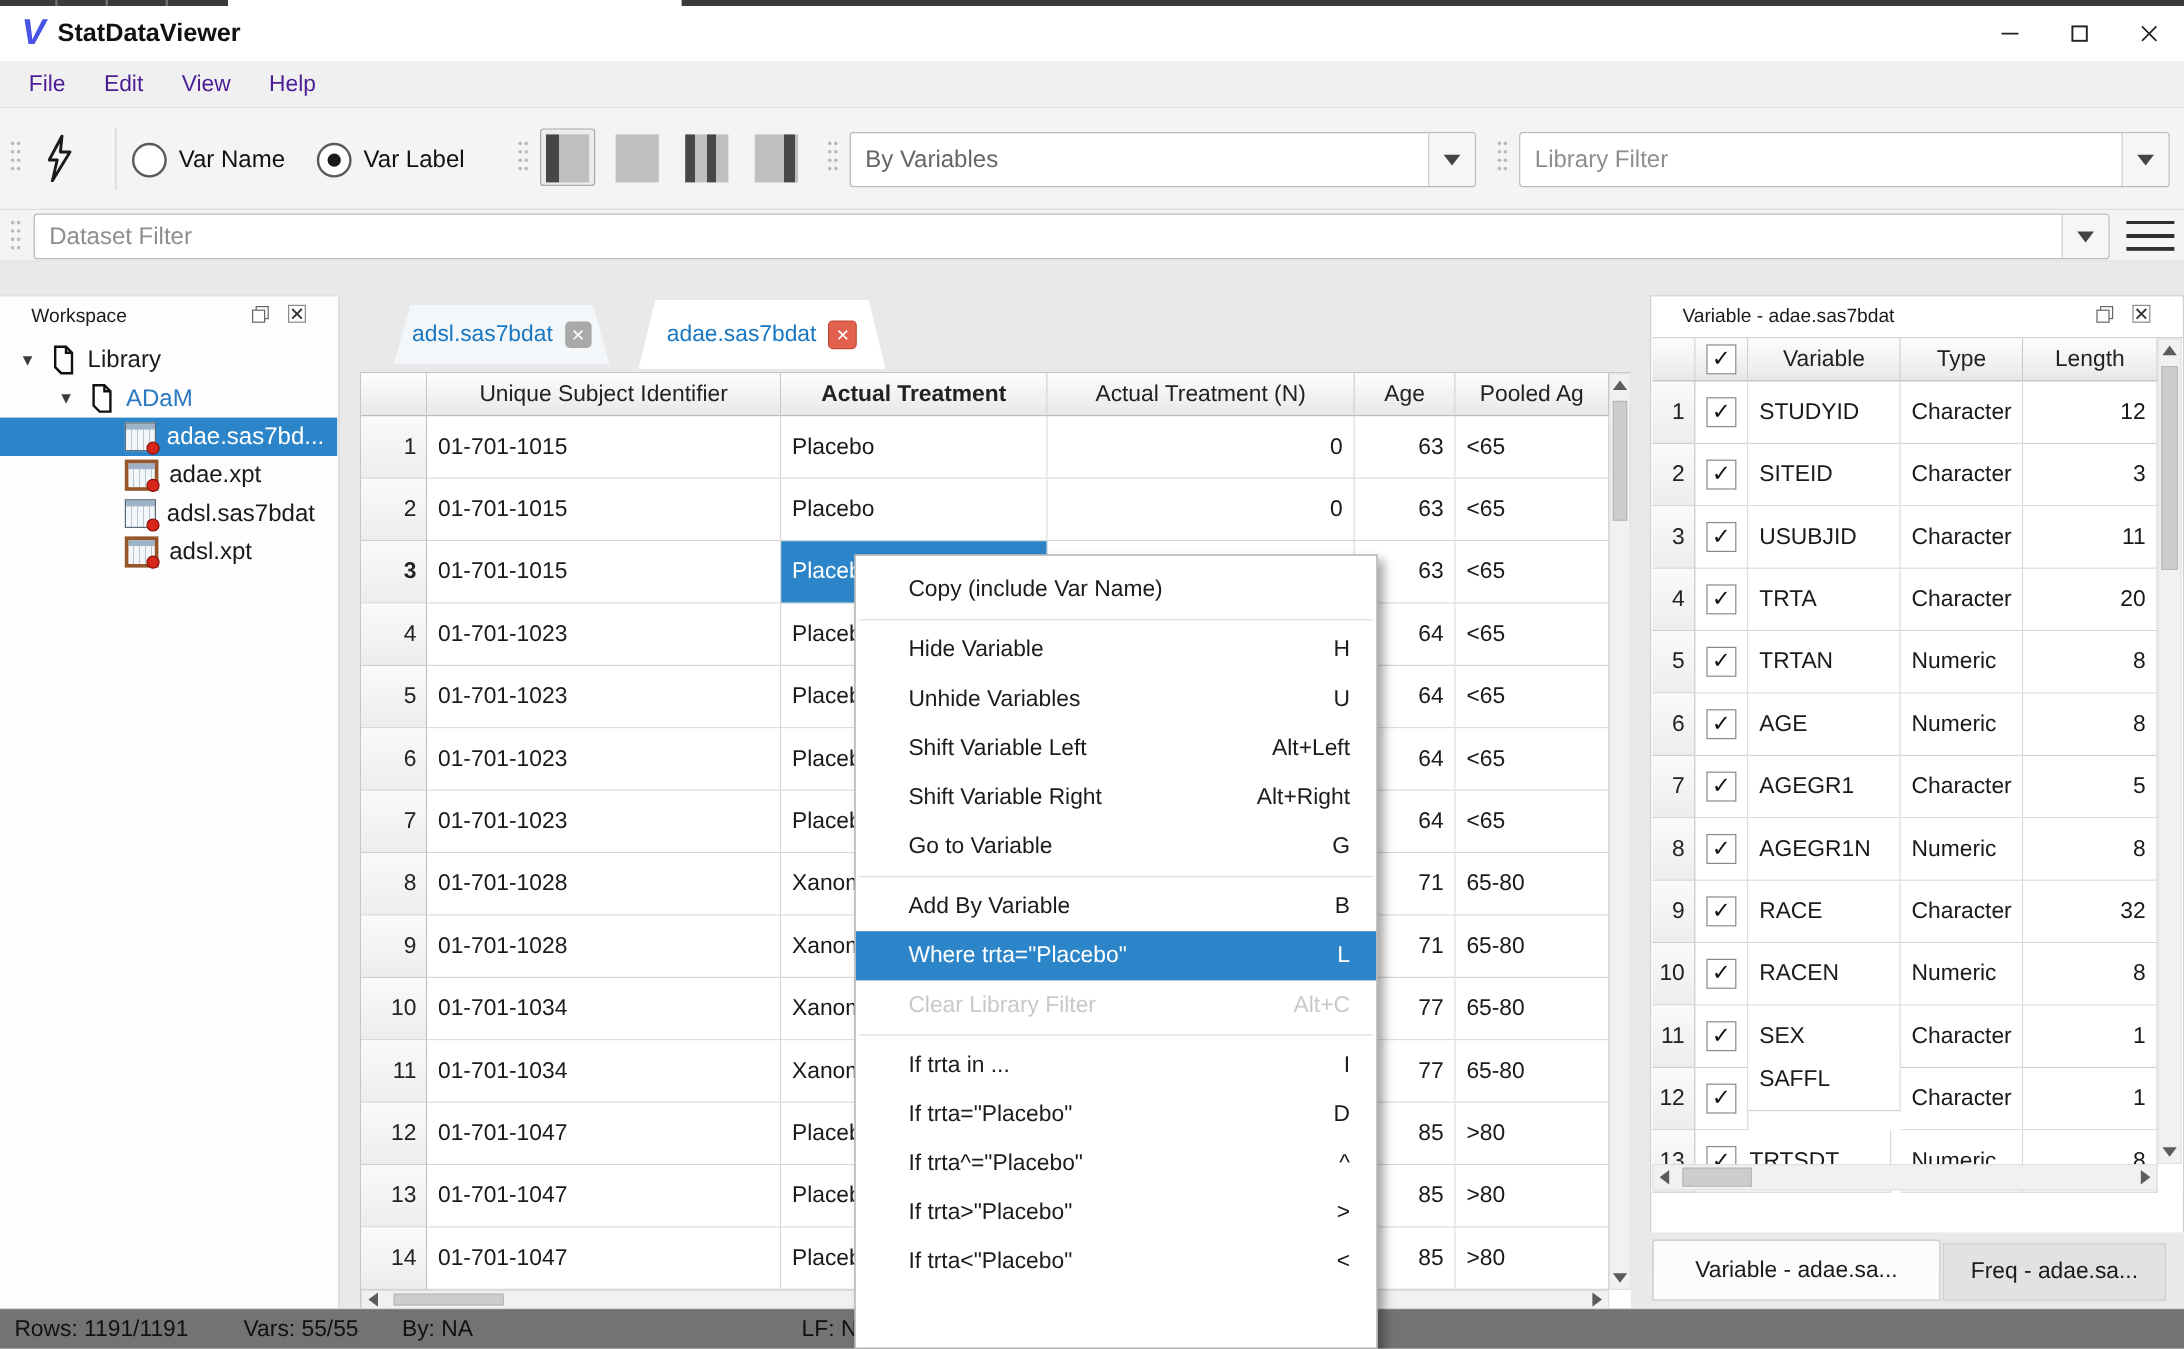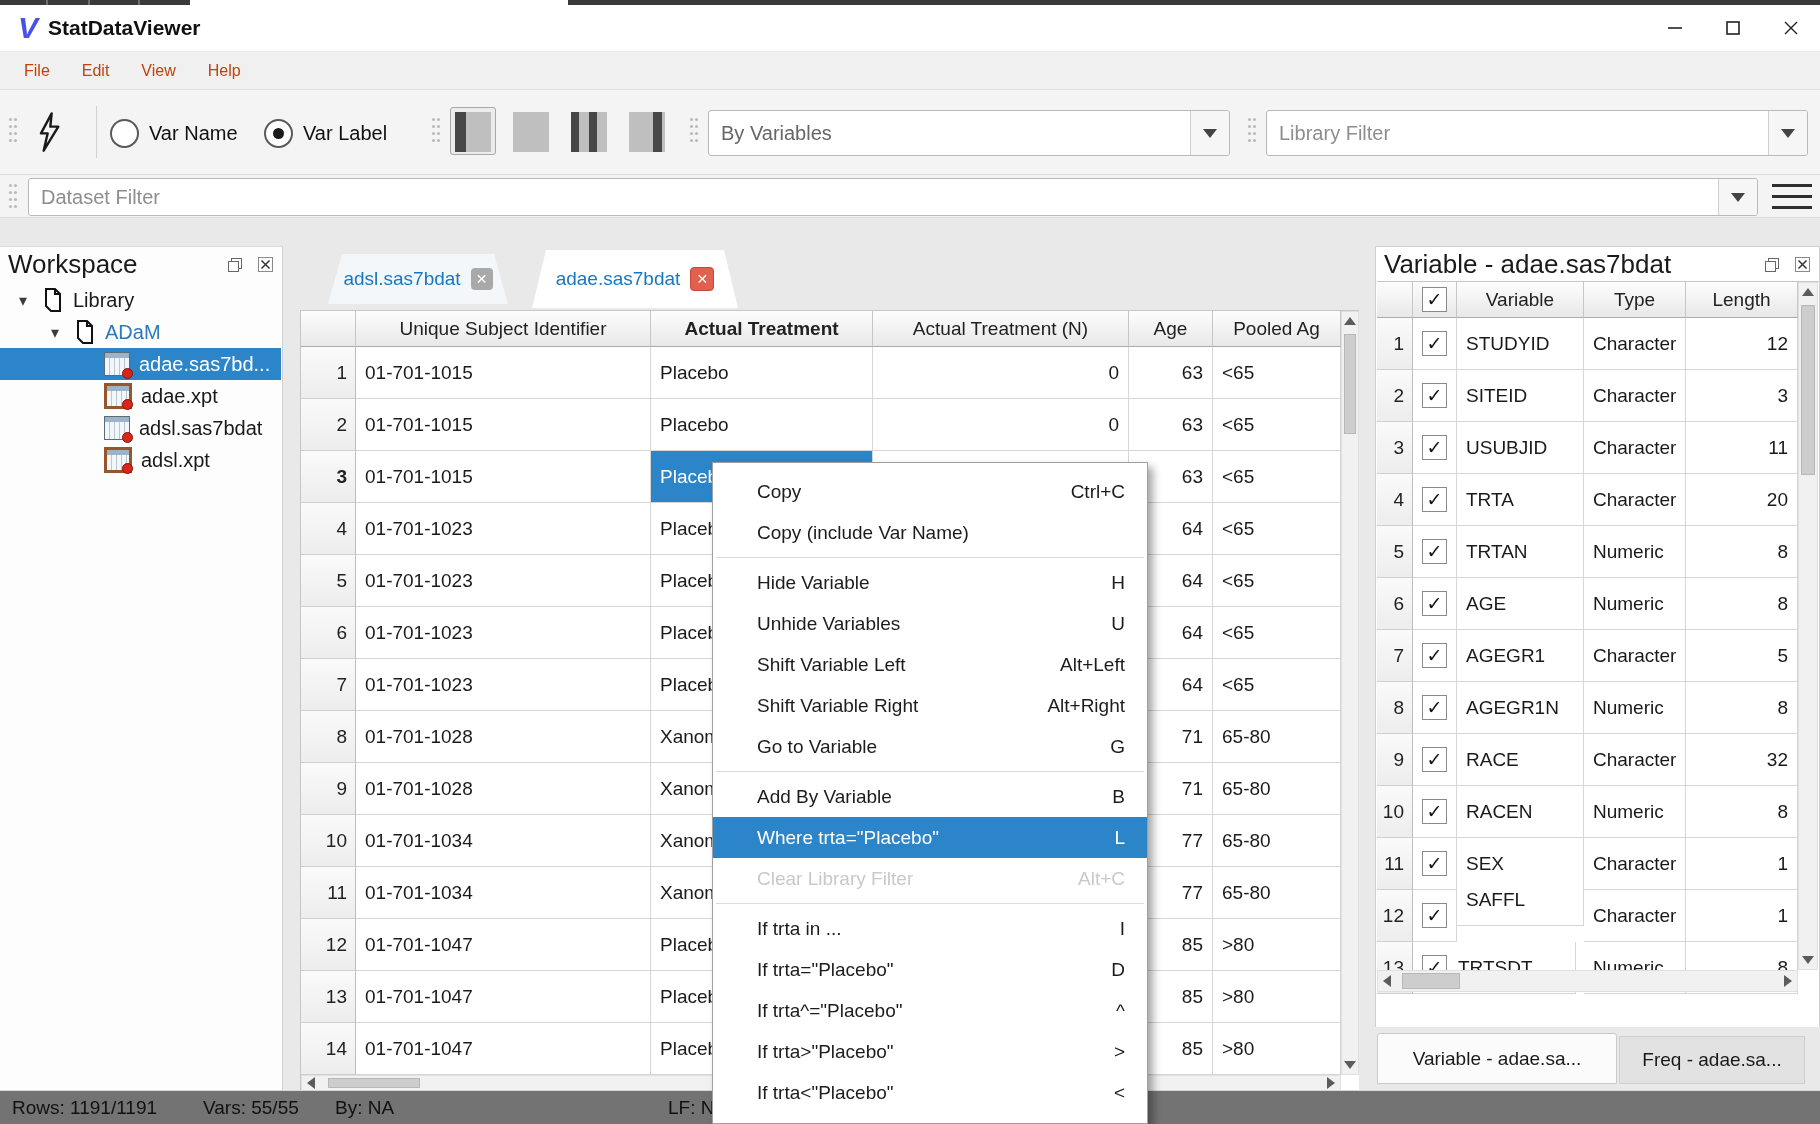--- a/index.html
+++ b/index.html
@@ -16,21 +16,21 @@
   .titlebar{left:0;top:5px;right:0;height:47px;background:#fff;border-bottom:1px solid #ececec;
             display:flex;align-items:center;}
   .logo-v{margin-left:18px;font-size:30px;font-weight:800;font-style:italic;color:#4853e6;line-height:1;}
   .app-title{margin-left:10px;font-size:21px;font-weight:700;color:#111;}
   .win-btns{margin-left:auto;display:flex;height:100%;}
   .win-btn{width:58px;display:flex;align-items:center;justify-content:center;}
 
   
   .menubar{left:0;top:52px;right:0;height:38px;background:#f0f0f0;border-bottom:1px solid #e2e2e2;
            display:flex;align-items:center;padding-left:8px;}
-  .menu-item{padding:0 16px;font-size:16px;color:#c2410c;}
+  .menu-item{padding:0 16px;font-size:19px;color:#4c1d95;}
 
   
   .toolbar{left:0;top:90px;right:0;height:85px;background:#f4f4f4;border-bottom:1px solid #dddddd;}
   .grip{width:9px;height:25px;position:absolute;}
   .grip::before{content:"";position:absolute;width:3px;height:3px;border-radius:50%;background:#b9b9b9;
     box-shadow:0 7px #b9b9b9,0 14px #b9b9b9,0 21px #b9b9b9,5px 0 #b9b9b9,5px 7px #b9b9b9,5px 14px #b9b9b9,5px 21px #b9b9b9;}
   .vsep{width:1px;background:#d2d2d2;}
   .radio{display:flex;align-items:center;gap:10px;font-size:20px;color:#111;}
   .radio .circ{width:25px;height:25px;border:2px solid #5a5a5a;border-radius:50%;background:#fff;
                display:flex;align-items:center;justify-content:center;}
@@ -52,21 +52,21 @@
   .tri-right{width:0;height:0;border-top:6px solid transparent;border-bottom:6px solid transparent;border-left:8px solid #5c5c5c;}
   input.flt{border:1px solid #b9b9b9;border-radius:3px;background:#fff;font-size:20px;color:#333;
             padding:0 12px;outline:none;font-family:inherit;}
   input.flt::placeholder{color:#8e8e8e;}
   .filter-row{left:0;top:175px;right:0;height:43px;background:#f4f4f4;border-bottom:1px solid #dcdcdc;}
   .hamburger{width:40px;height:25px;background:repeating-linear-gradient(#2f2f2f 0 3px,rgba(0,0,0,0) 3px 11px);}
 
   .content-bg{left:0;top:218px;right:0;bottom:0;background:#e9e9e9;}
 
   
-  .panel-title{height:34px;display:flex;align-items:center;padding:0 8px;font-size:26px;color:#1a1a1a;}
+  .panel-title{height:34px;display:flex;align-items:center;padding:0 26px;font-size:16px;color:#1a1a1a;}
   .pt-icons{margin-left:auto;display:flex;gap:14px;align-items:center;}
 
   .workspace{left:0;top:246px;width:283px;bottom:34px;background:#fdfdfd;border-right:1px solid #cfcfcf;border-top:1px solid #dcdcdc;}
   .tree{position:absolute;left:0;top:37px;right:1px;}
   .tree-row{display:flex;align-items:center;height:32px;font-size:20px;}
   .tree-row.selected{background:#2c85c8;color:#fff;}
   .tree-arrow{font-size:16px;color:#3c3c3c;width:18px;text-align:center;}
   .tree-label{margin-left:9px;white-space:nowrap;}
   .lbl-blue{color:#2b79c2;}
   .tree-row.selected .tree-label{color:#fff;}
@@ -401,24 +401,20 @@
         <div class="thumb" style="left: 26px; top: 2px; width: 92px; height: 10px;"></div>
         <div class="cap" style="left: 1020px; top: 0px; width: 18px; height: 14px;">
           <span class="tri-right"></span>
         </div>
       </div>
     </div>
 </div>
 
 <div class="abs context-menu" id="cmenu">
     <div class="cm-item">
-      <span class="lb">Copy</span>
-      <span class="sc">Ctrl+C</span>
-    </div>
-    <div class="cm-item">
       <span class="lb">Copy (include Var Name)</span>
       <span class="sc"></span>
     </div>
     <div class="cm-sep"></div>
     <div class="cm-item">
       <span class="lb">Hide Variable</span>
       <span class="sc">H</span>
     </div>
     <div class="cm-item">
       <span class="lb">Unhide Variables</span>

